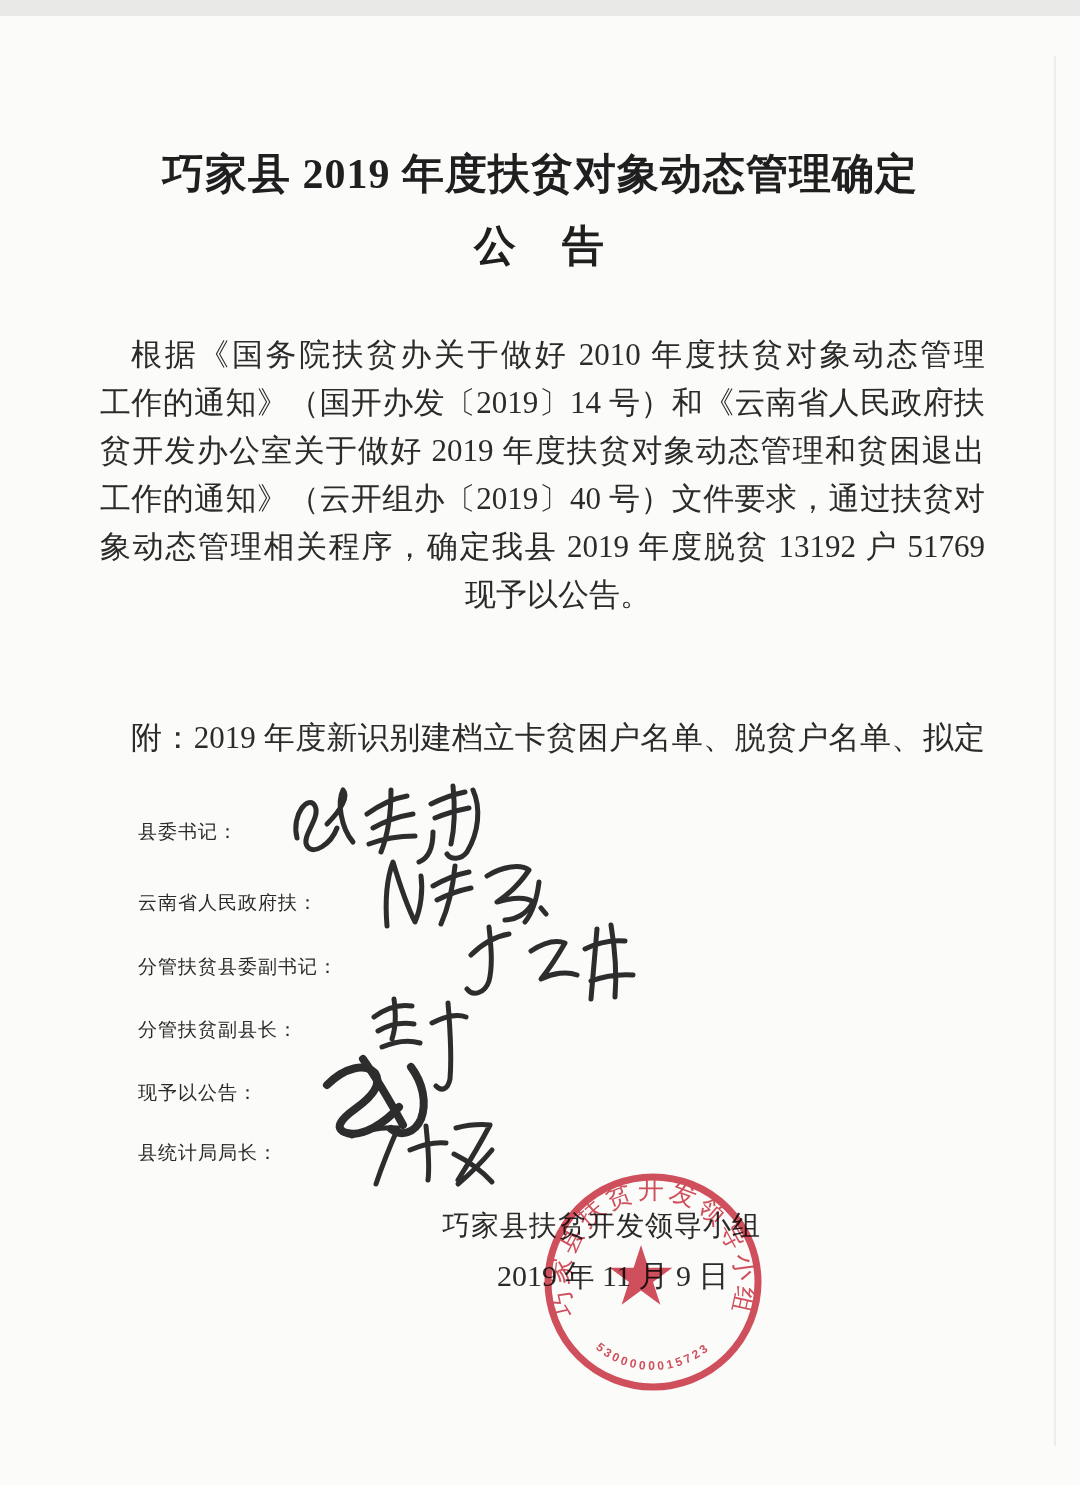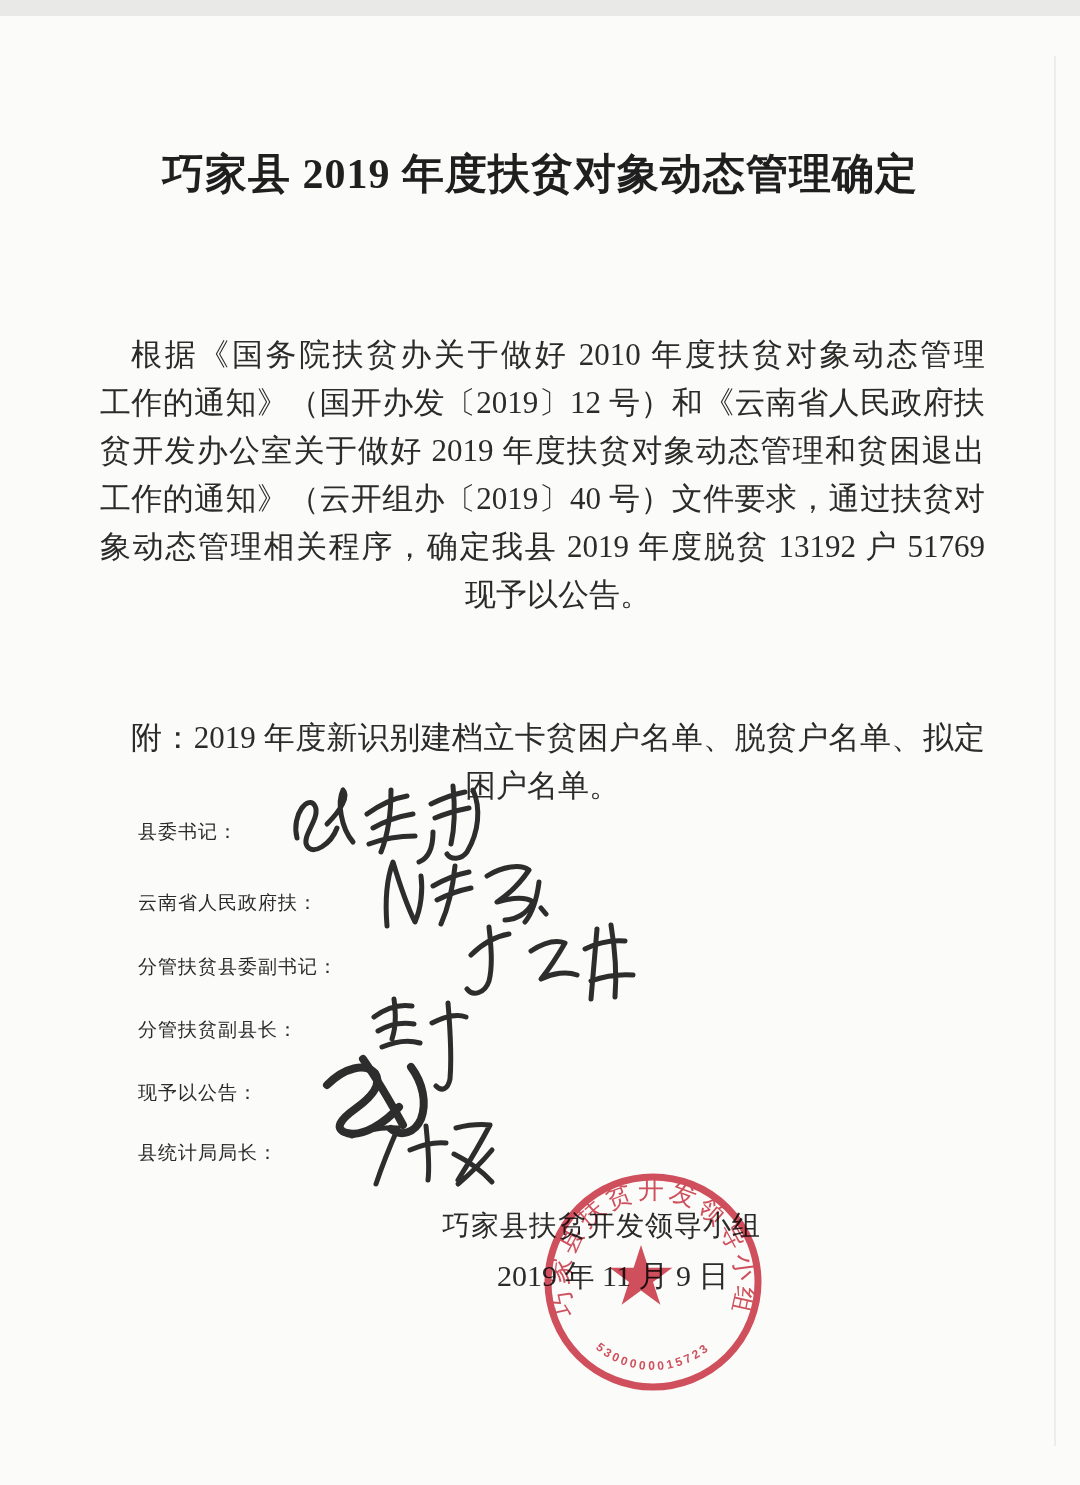--- a/index.html
+++ b/index.html
@@ -66,33 +66,33 @@
     left:1054px;top:40px;width:2px;height:1390px;
     background:#ededeb;
   }
 </style>
 </head>
 <body>
 
 <div class="page">
 
   <div class="abs doc-title">巧家县 2019 年度扶贫对象动态管理确定</div>
+  <div class="abs doc-subtitle">公　告</div>
 
   <div class="abs body-block">
     <div class="line j ind">根据《国务院扶贫办关于做好 2010 年度扶贫对象动态管理</div>
-    <div class="line j">工作的通知》（国开办发〔2019〕12 号）和《云南省人民政府扶</div>
+    <div class="line j">工作的通知》（国开办发〔2019〕14 号）和《云南省人民政府扶</div>
     <div class="line j">贫开发办公室关于做好 2019 年度扶贫对象动态管理和贫困退出</div>
     <div class="line j">工作的通知》（云开组办〔2019〕40 号）文件要求，通过扶贫对</div>
     <div class="line j">象动态管理相关程序，确定我县 2019 年度脱贫 13192 户 51769 人，新</div>
     <div class="line ind">现予以公告。</div>
   </div>
 
   <div class="abs attach-block">
     <div class="line j ind">附：2019 年度新识别建档立卡贫困户名单、脱贫户名单、拟定贫</div>
-    <div class="line">困户名单。</div>
   </div>
 
   <div class="abs sig-label" style="left:138px;top:803px;">县委书记：</div>
   <div class="abs sig-label" style="left:138px;top:874px;">云南省人民政府扶：</div>
   <div class="abs sig-label" style="left:138px;top:938px;">分管扶贫县委副书记：</div>
   <div class="abs sig-label" style="left:138px;top:1001px;">分管扶贫副县长：</div>
   <div class="abs sig-label" style="left:138px;top:1064px;">现予以公告：</div>
   <div class="abs sig-label" style="left:138px;top:1124px;">县统计局局长：</div>
 
   <svg class="abs signature" style="left:283px;top:764px;" width="225" height="95" viewBox="0 0 225 95">

